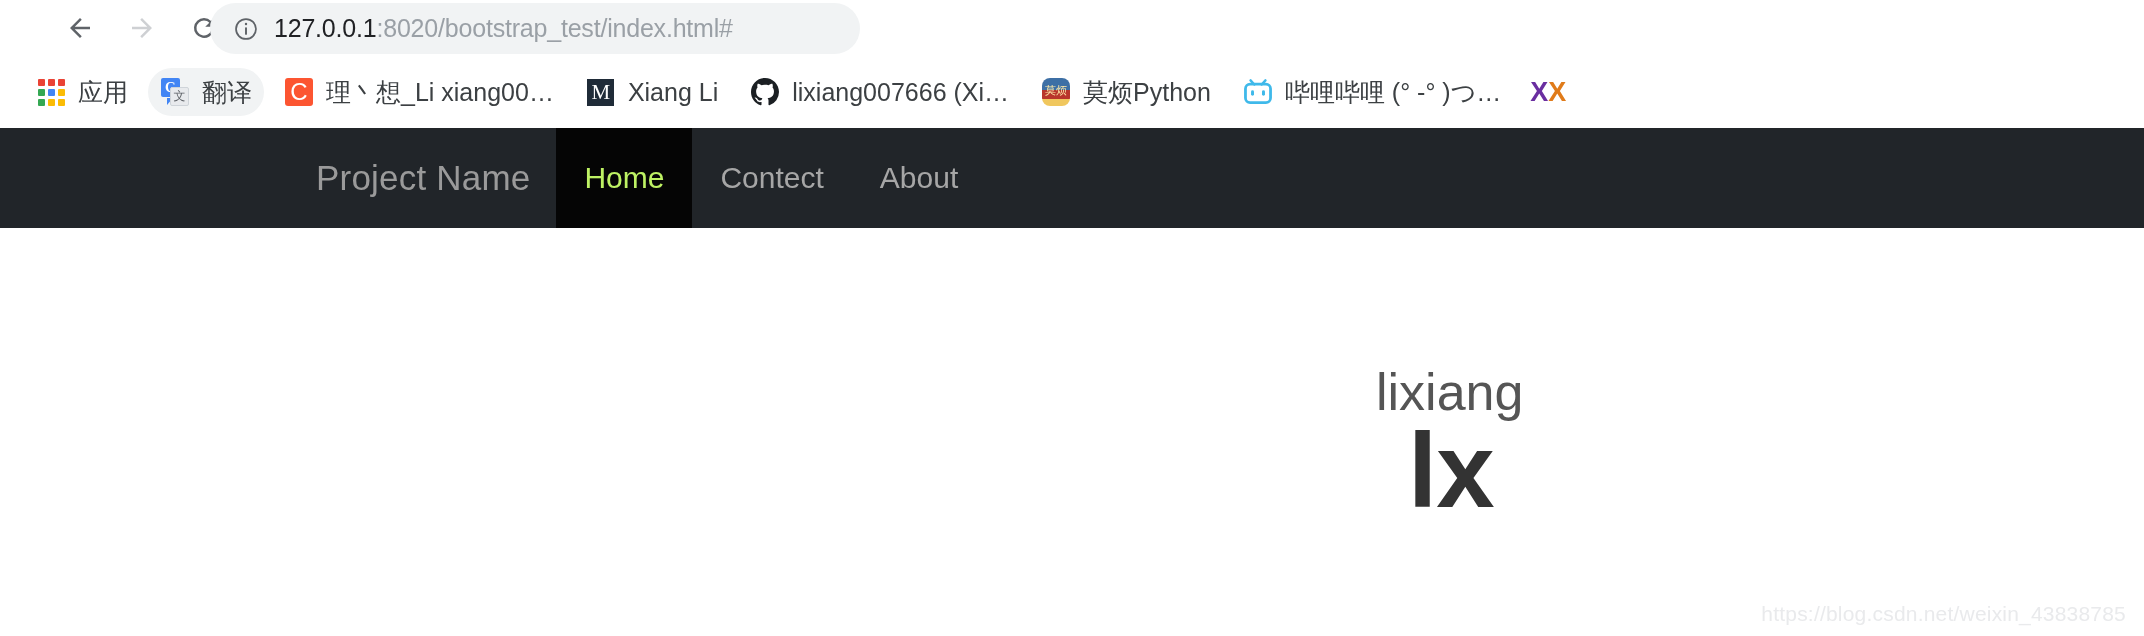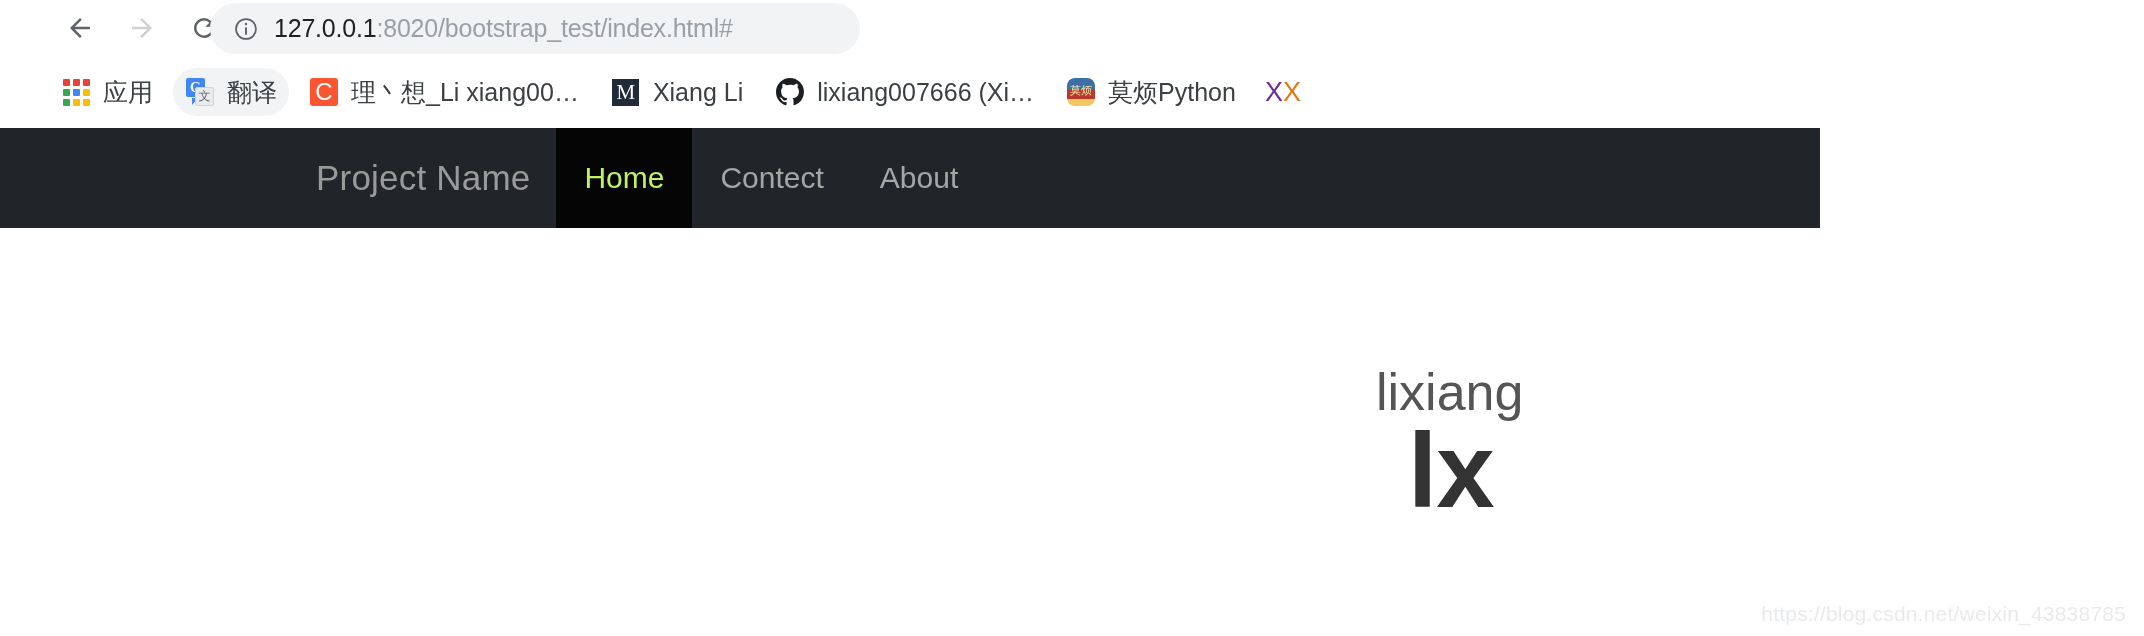--- a/index.html
+++ b/index.html
@@ -83,25 +83,24 @@
 
   
   #bookmarks-bar {
     position: absolute;
     top: 56px;
     left: 0;
     width: 1836px;
     height: 72px;
     display: flex;
     align-items: center;
-    padding-left: 18px;
+    padding-left: 24px;
     box-sizing: border-box;
     overflow: hidden;
     white-space: nowrap;
-    margin-left: 31px;
   }
   .bookmark-item {
     display: flex;
     align-items: center;
     height: 48px;
     padding: 0 12px;
     border-radius: 24px;
     flex: 0 0 auto;
     margin-right: 8px;
   }
@@ -224,31 +223,31 @@
   
   .globe-icon { width: 28px; height: 28px; }
 
   
   #bookmark-item-partial {
     padding-right: 0;
     margin-right: 0;
   }
   .xx-icon {
     font-size: 27px;
-    font-weight: normal;
+    font-weight: bold;
     line-height: 1;
     font-family: "Liberation Sans", sans-serif;
   }
 
   
   #site-navbar {
     position: absolute;
     top: 128px;
     left: 0;
-    width: 1820px;
+    width: 2144px;
     height: 100px;
     background: #212529;
     display: flex;
     align-items: stretch;
   }
   #navbar-brand {
     display: flex;
     align-items: center;
     margin-left: 290px;
     padding: 0 26px;
@@ -406,20 +405,31 @@
 
     <div class="bookmark-item">
       <span class="bookmark-favicon">
         <span class="mofan-icon">
             <span>莫烦</span>
           </span>
       </span>
       <span class="bookmark-label">莫烦Python</span>
     </div>
 
+    <div class="bookmark-item">
+      <span class="bookmark-favicon">
+        <svg class="bili-icon" viewBox="0 0 32 28" aria-hidden="true">
+          <path d="M8 1.5 12 6M24 1.5 20 6" stroke="#3fb9ea" stroke-width="2.6" stroke-linecap="round" fill="none"></path>
+          <rect x="2.5" y="5.5" width="27" height="20" rx="5" fill="none" stroke="#3fb9ea" stroke-width="3"></rect>
+          <rect x="8.5" y="12" width="3.2" height="6" rx="1.6" fill="#3fb9ea"></rect>
+          <rect x="20.3" y="12" width="3.2" height="6" rx="1.6" fill="#3fb9ea"></rect>
+        </svg>
+      </span>
+      <span class="bookmark-label">哔哩哔哩 (° -° )つ…</span>
+    </div>
 
 
     <div class="bookmark-item" id="bookmark-item-partial">
       <span class="bookmark-favicon">
         <span class="xx-icon"><span style="color:#6a2ea0;">X</span><span style="color:#e07b1a;">X</span></span>
       </span>
     </div>
 
   </div>
 </div>

